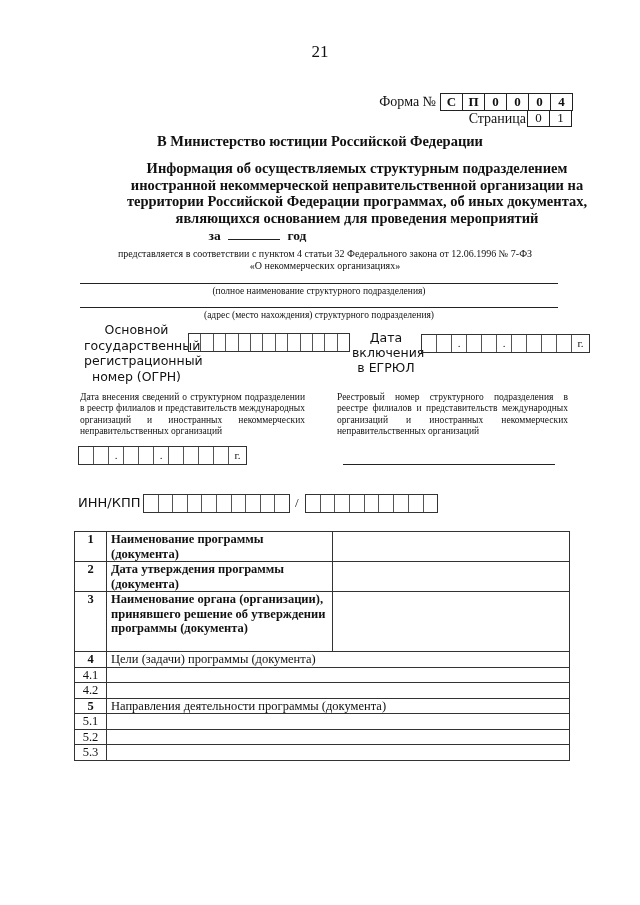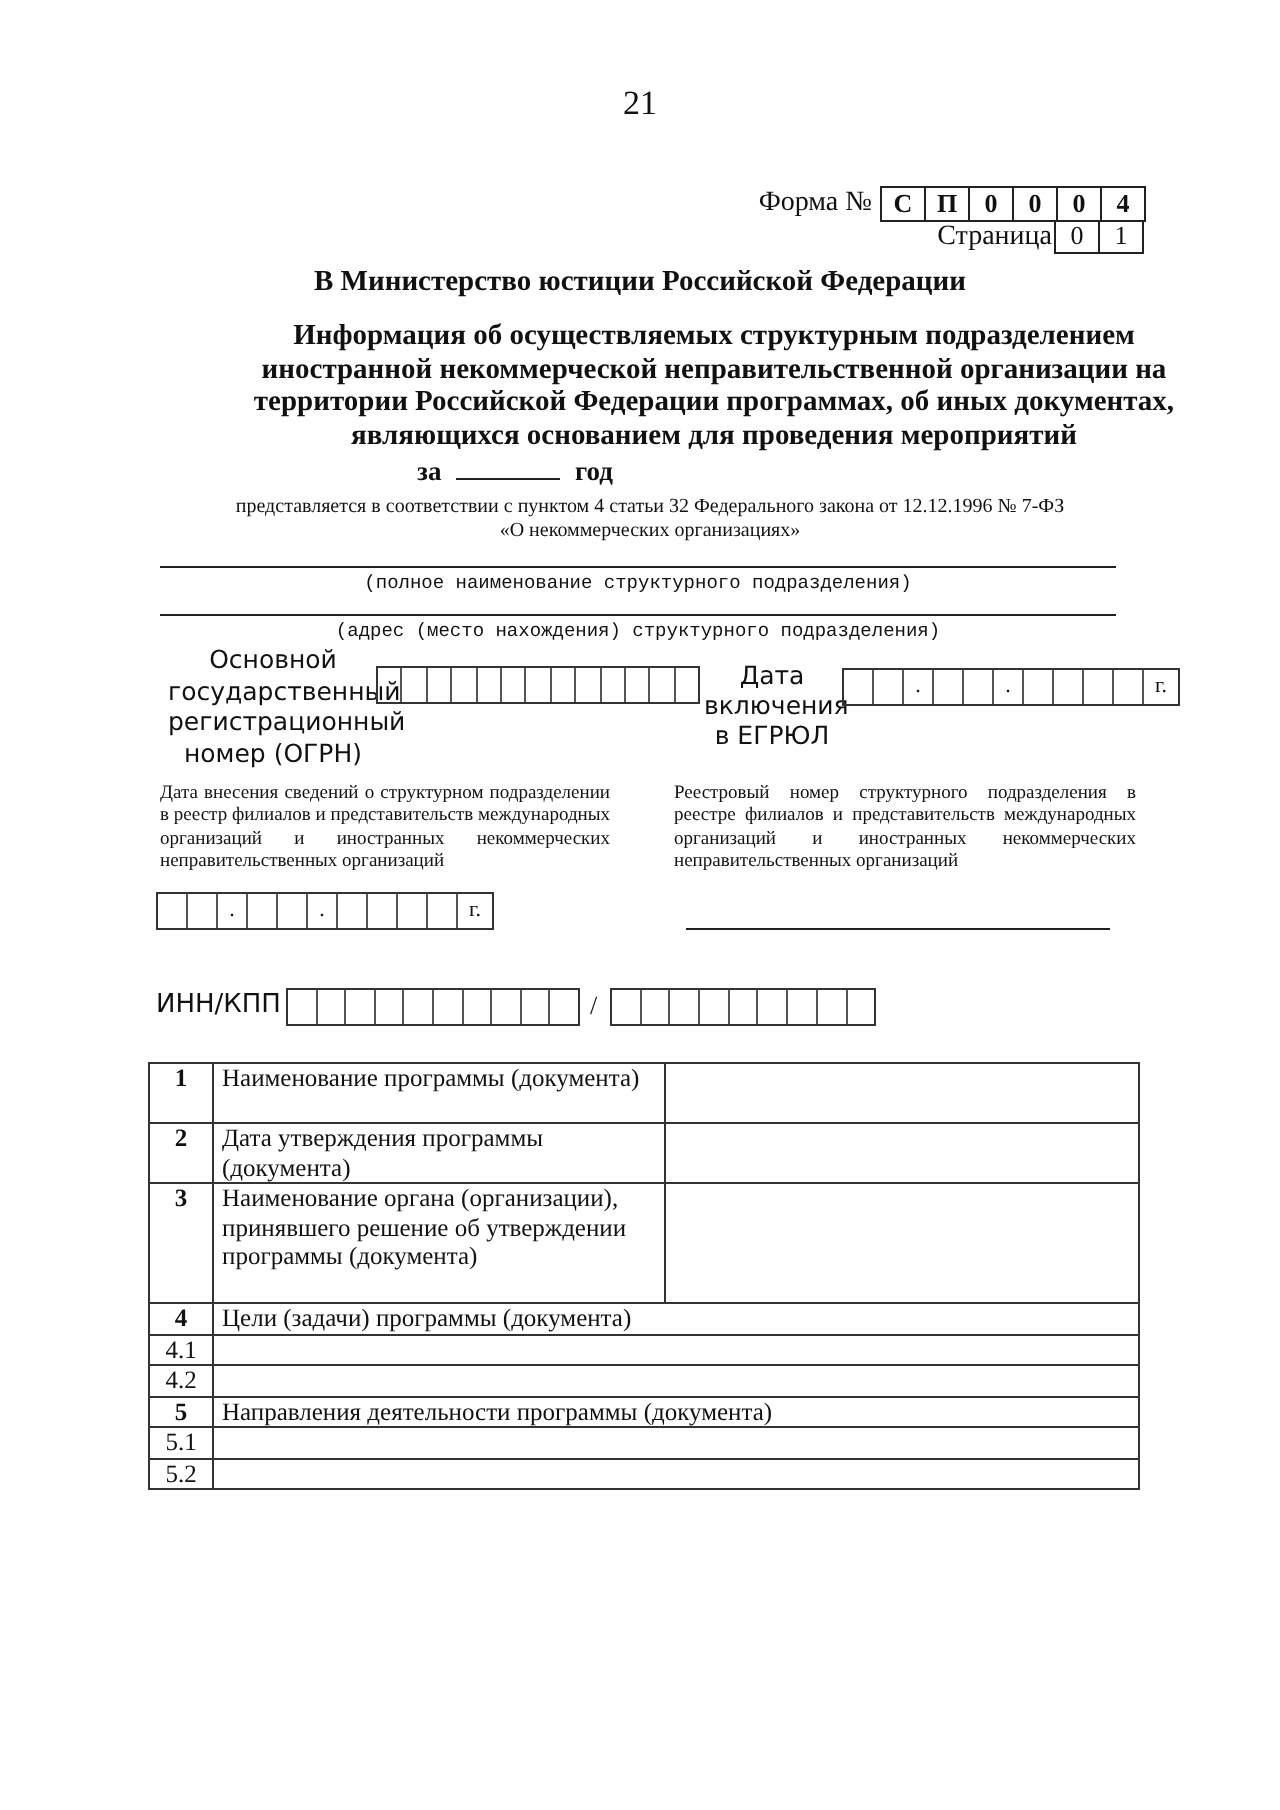--- a/index.html
+++ b/index.html
@@ -20,21 +20,21 @@
                font-size: 13px; line-height: 16px; }
   .pg-box .c:first-child { border-left: none; }
 
   .addressee { top: 133px; left: 0; width: 640px; text-align: center; font-weight: bold; font-size: 14.5px; }
   .title { top: 160px; left: 90px; width: 470px; text-align: center; font-weight: bold; font-size: 14.5px; line-height: 16.5px; margin-left: 32px; }
   .year-line { top: 227px; left: 0; width: 515px; text-align: center; font-weight: bold; font-size: 13.5px; }
   .year-blank { display: inline-block; width: 52px; border-bottom: 1px solid #222; margin: 0 4px; height: 12px; vertical-align: baseline; }
   .basis { top: 248px; left: 90px; width: 470px; text-align: center; font-size: 10px; line-height: 12px; }
 
   .fill-line { left: 80px; width: 478px; border-top: 1px solid #222; }
-  .caption { left: 80px; width: 478px; text-align: center; font-size: 9.5px; font-family: Liberation Mono, monospace; }
+  .caption { left: 80px; width: 478px; text-align: center; font-size: 9.5px; }
 
   .ogrn-label { top: 322px; left: 84px; width: 105px; text-align: center; font-size: 14px; line-height: 15.5px; font-family: "DejaVu Sans", sans-serif; font-size: 12.5px; }
   .cells { display: flex; border: 1px solid #333; }
   .cells .c { height: 17px; border-left: 1px solid #555; text-align: center; font-size: 11px; line-height: 17px; }
   .cells .c:first-child { border-left: none; }
   .ogrn-cells { top: 333px; left: 188px; }
   .ogrn-cells .c { width: 11.4px; }
   .egrul-label { top: 330px; left: 352px; width: 68px; text-align: center; font-family: "DejaVu Sans", sans-serif; font-size: 12.5px; line-height: 15px; }
   .date-cells .c { width: 14px; }
   .date-cells .c.g { width: 17px; font-size: 11px; }
@@ -51,21 +51,21 @@
   .inn-cells .c { width: 13.6px; }
   .slash { top: 495px; left: 295px; font-size: 13px; }
   .kpp-cells { top: 494px; left: 305px; }
   .kpp-cells .c { width: 13.7px; }
 
   table.main { position: absolute; top: 531px; left: 74px; width: 496px; border-collapse: collapse;
                font-size: 12.5px; }
   table.main td { border: 1px solid #333; padding: 0 4px; vertical-align: top; line-height: 14.5px; }
   table.main td.num { width: 23px; text-align: center; font-weight: bold; }
   table.main td.num.sub { font-weight: normal; }
-  table.main td.lbl { width: 217px; font-weight: normal; margin-left: 42px; }
+  table.main td.lbl { width: 217px; font-weight: bold; margin-left: 42px; }
   table.main td.full { font-weight: normal; }
   table.main tr.sub td { height: 14px; }
 </style>
 </head>
 <body>
 
 <div class="abs page-num">21</div>
 
 <div class="abs form-label">Форма №</div>
 <div class="abs code-box">
@@ -84,21 +84,21 @@
 
 <div class="abs addressee">В Министерство юстиции Российской Федерации</div>
 <div class="abs title">Информация об осуществляемых структурным подразделением иностранной некоммерческой неправительственной организации на территории Российской Федерации программах, об иных документах, являющихся основанием для проведения мероприятий</div>
 
 <div class="abs year-line">
   <span>за</span>
   <span class="year-blank"></span>
   <span>год</span>
 </div>
 <div class="abs basis">
-  <div>представляется в соответствии с пунктом 4 статьи 32 Федерального закона от 12.12.1996 № 7-ФЗ</div>
+  <div>представляется в соответствии с пунктом 4 статьи 32 Федерального закона от 12.06.1996 № 7-ФЗ</div>
   <div>«О некоммерческих организациях»</div>
 </div>
 
 <div class="abs fill-line" style="top:283px;"></div>
 <div class="abs caption" style="top:286px;">(полное наименование структурного подразделения)</div>
 <div class="abs fill-line" style="top:307px;"></div>
 <div class="abs caption" style="top:310px;">(адрес (место нахождения) структурного подразделения)</div>
 
 <div class="abs ogrn-label">Основной государственный регистрационный номер (ОГРН)</div>
 <div class="abs cells ogrn-cells">
@@ -210,14 +210,18 @@
     <td class="full" colspan="2">Направления деятельности программы (документа)</td>
   </tr>
   <tr class="sub">
     <td class="num sub">5.1</td>
     <td colspan="2"></td>
   </tr>
   <tr class="sub">
     <td class="num sub">5.2</td>
     <td colspan="2"></td>
   </tr>
+  <tr class="sub">
+    <td class="num sub">5.3</td>
+    <td colspan="2"></td>
+  </tr>
 </tbody>
   </table>
 
 </body></html>

